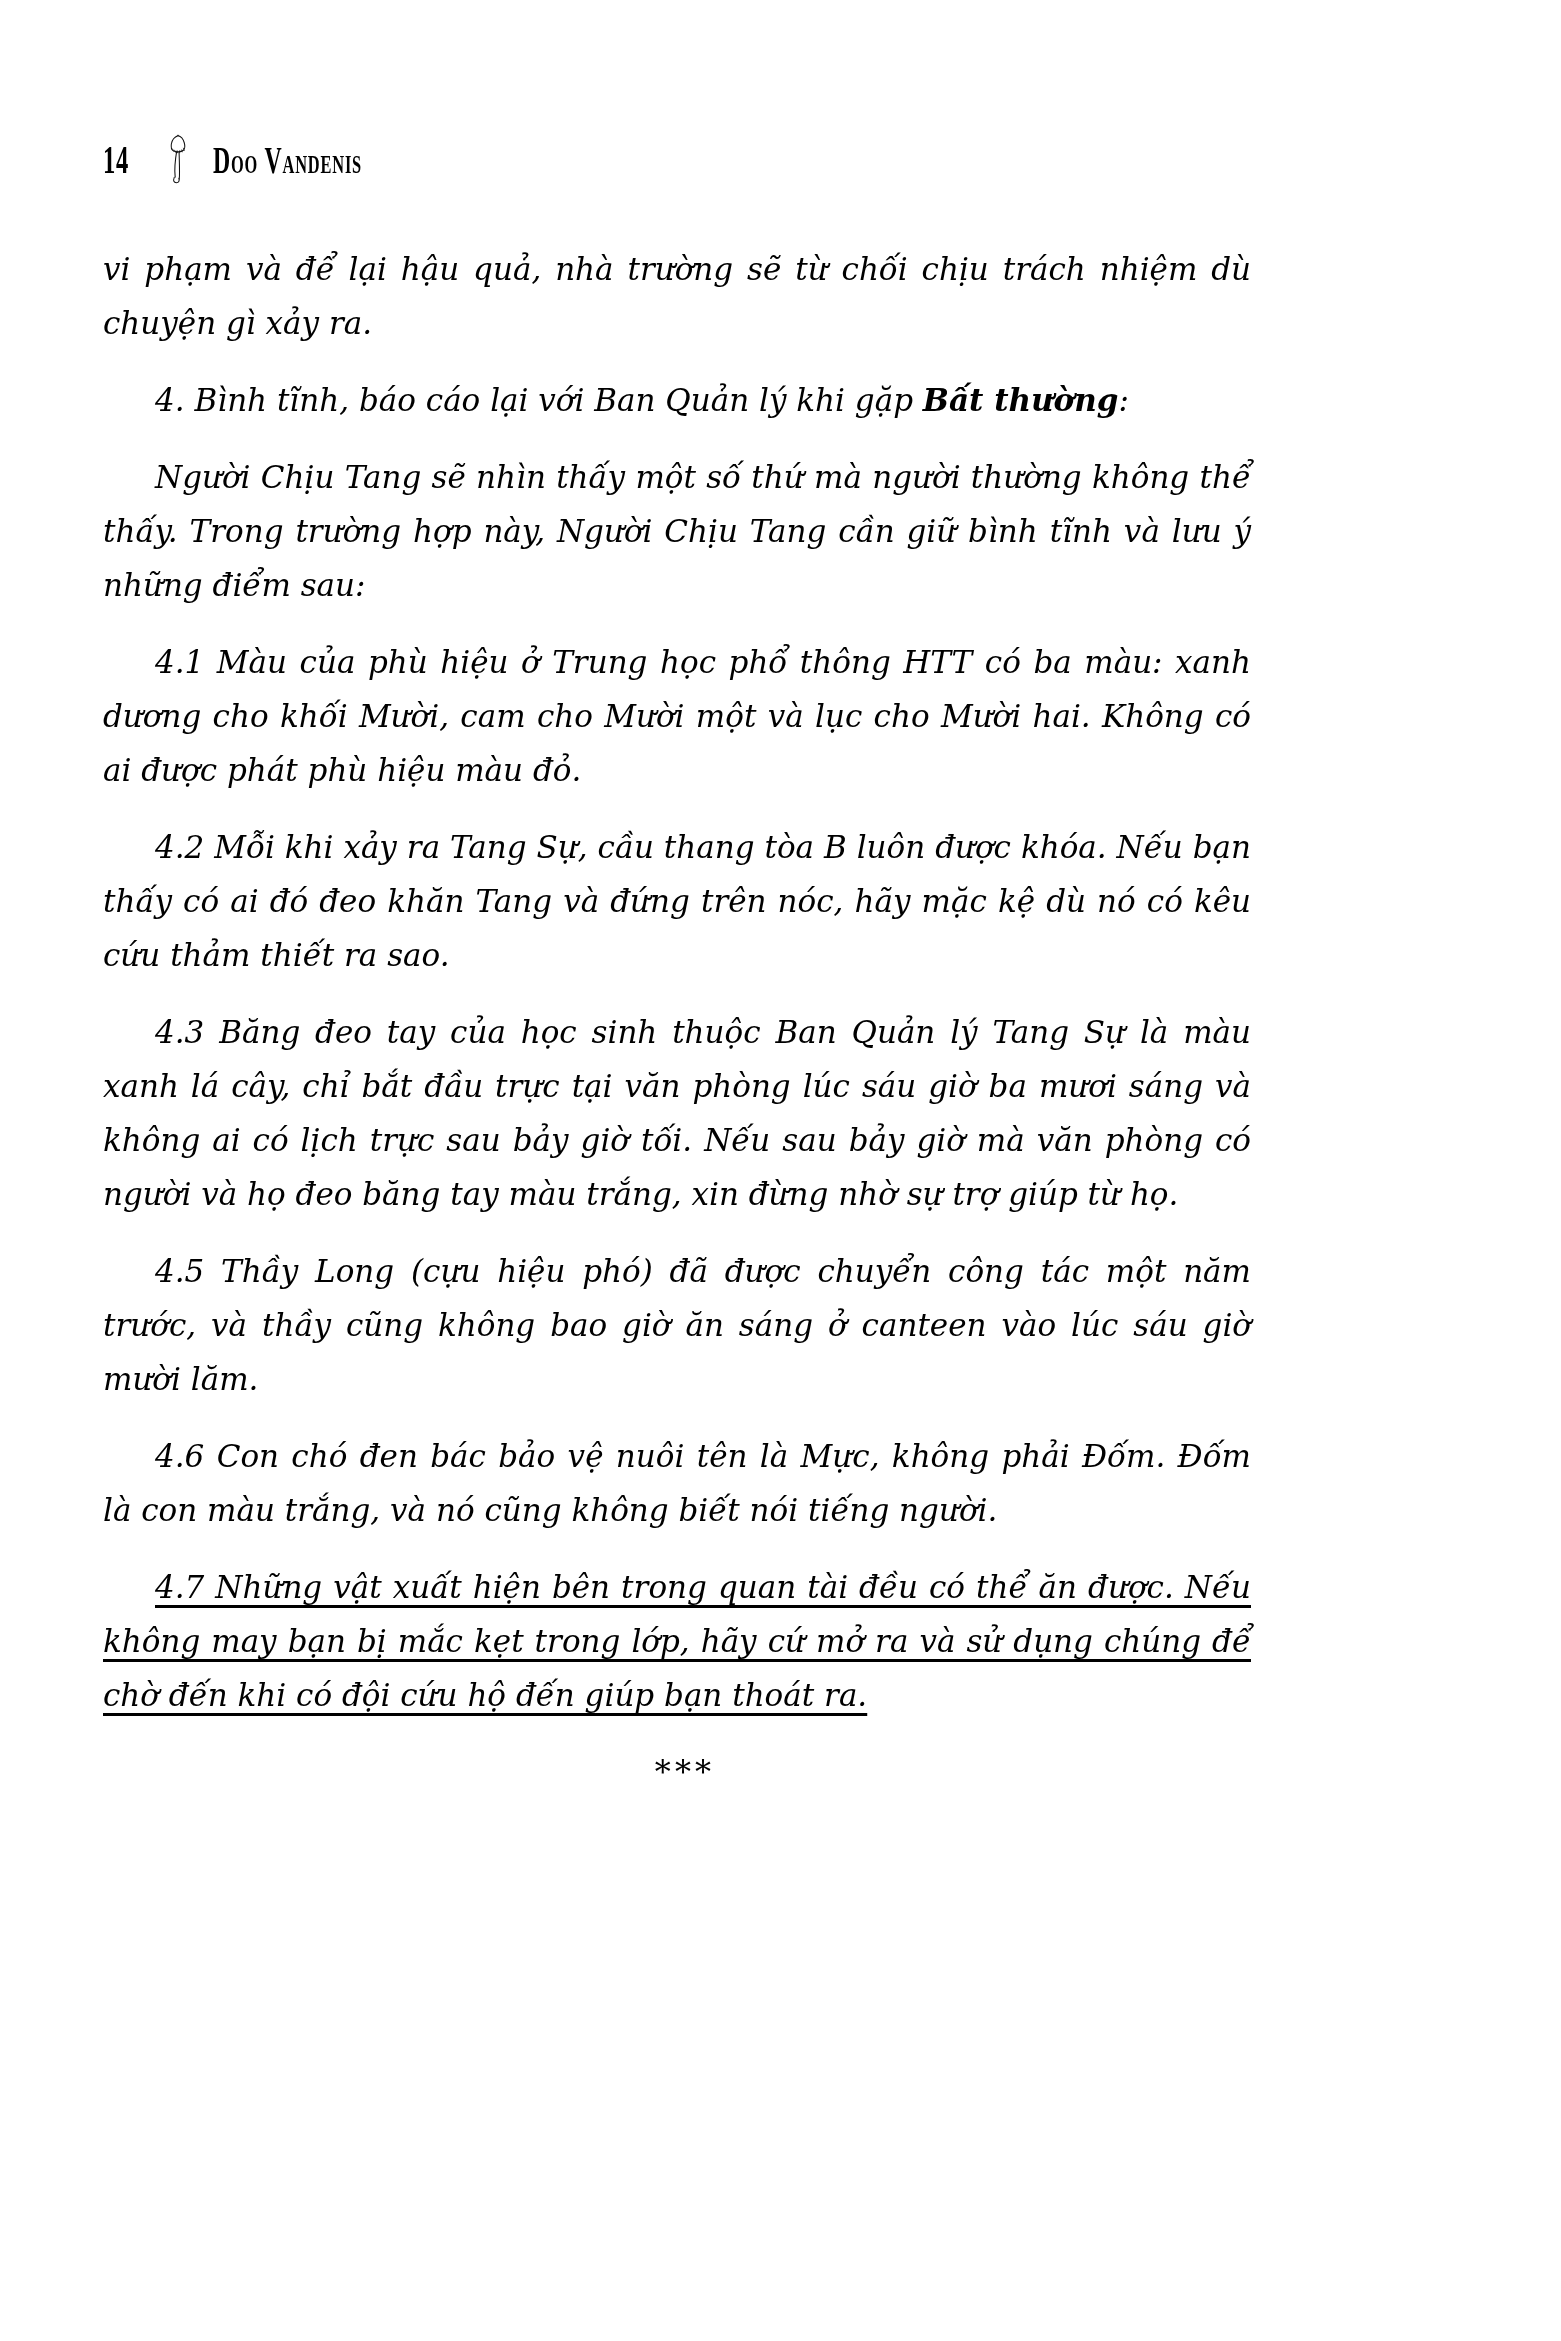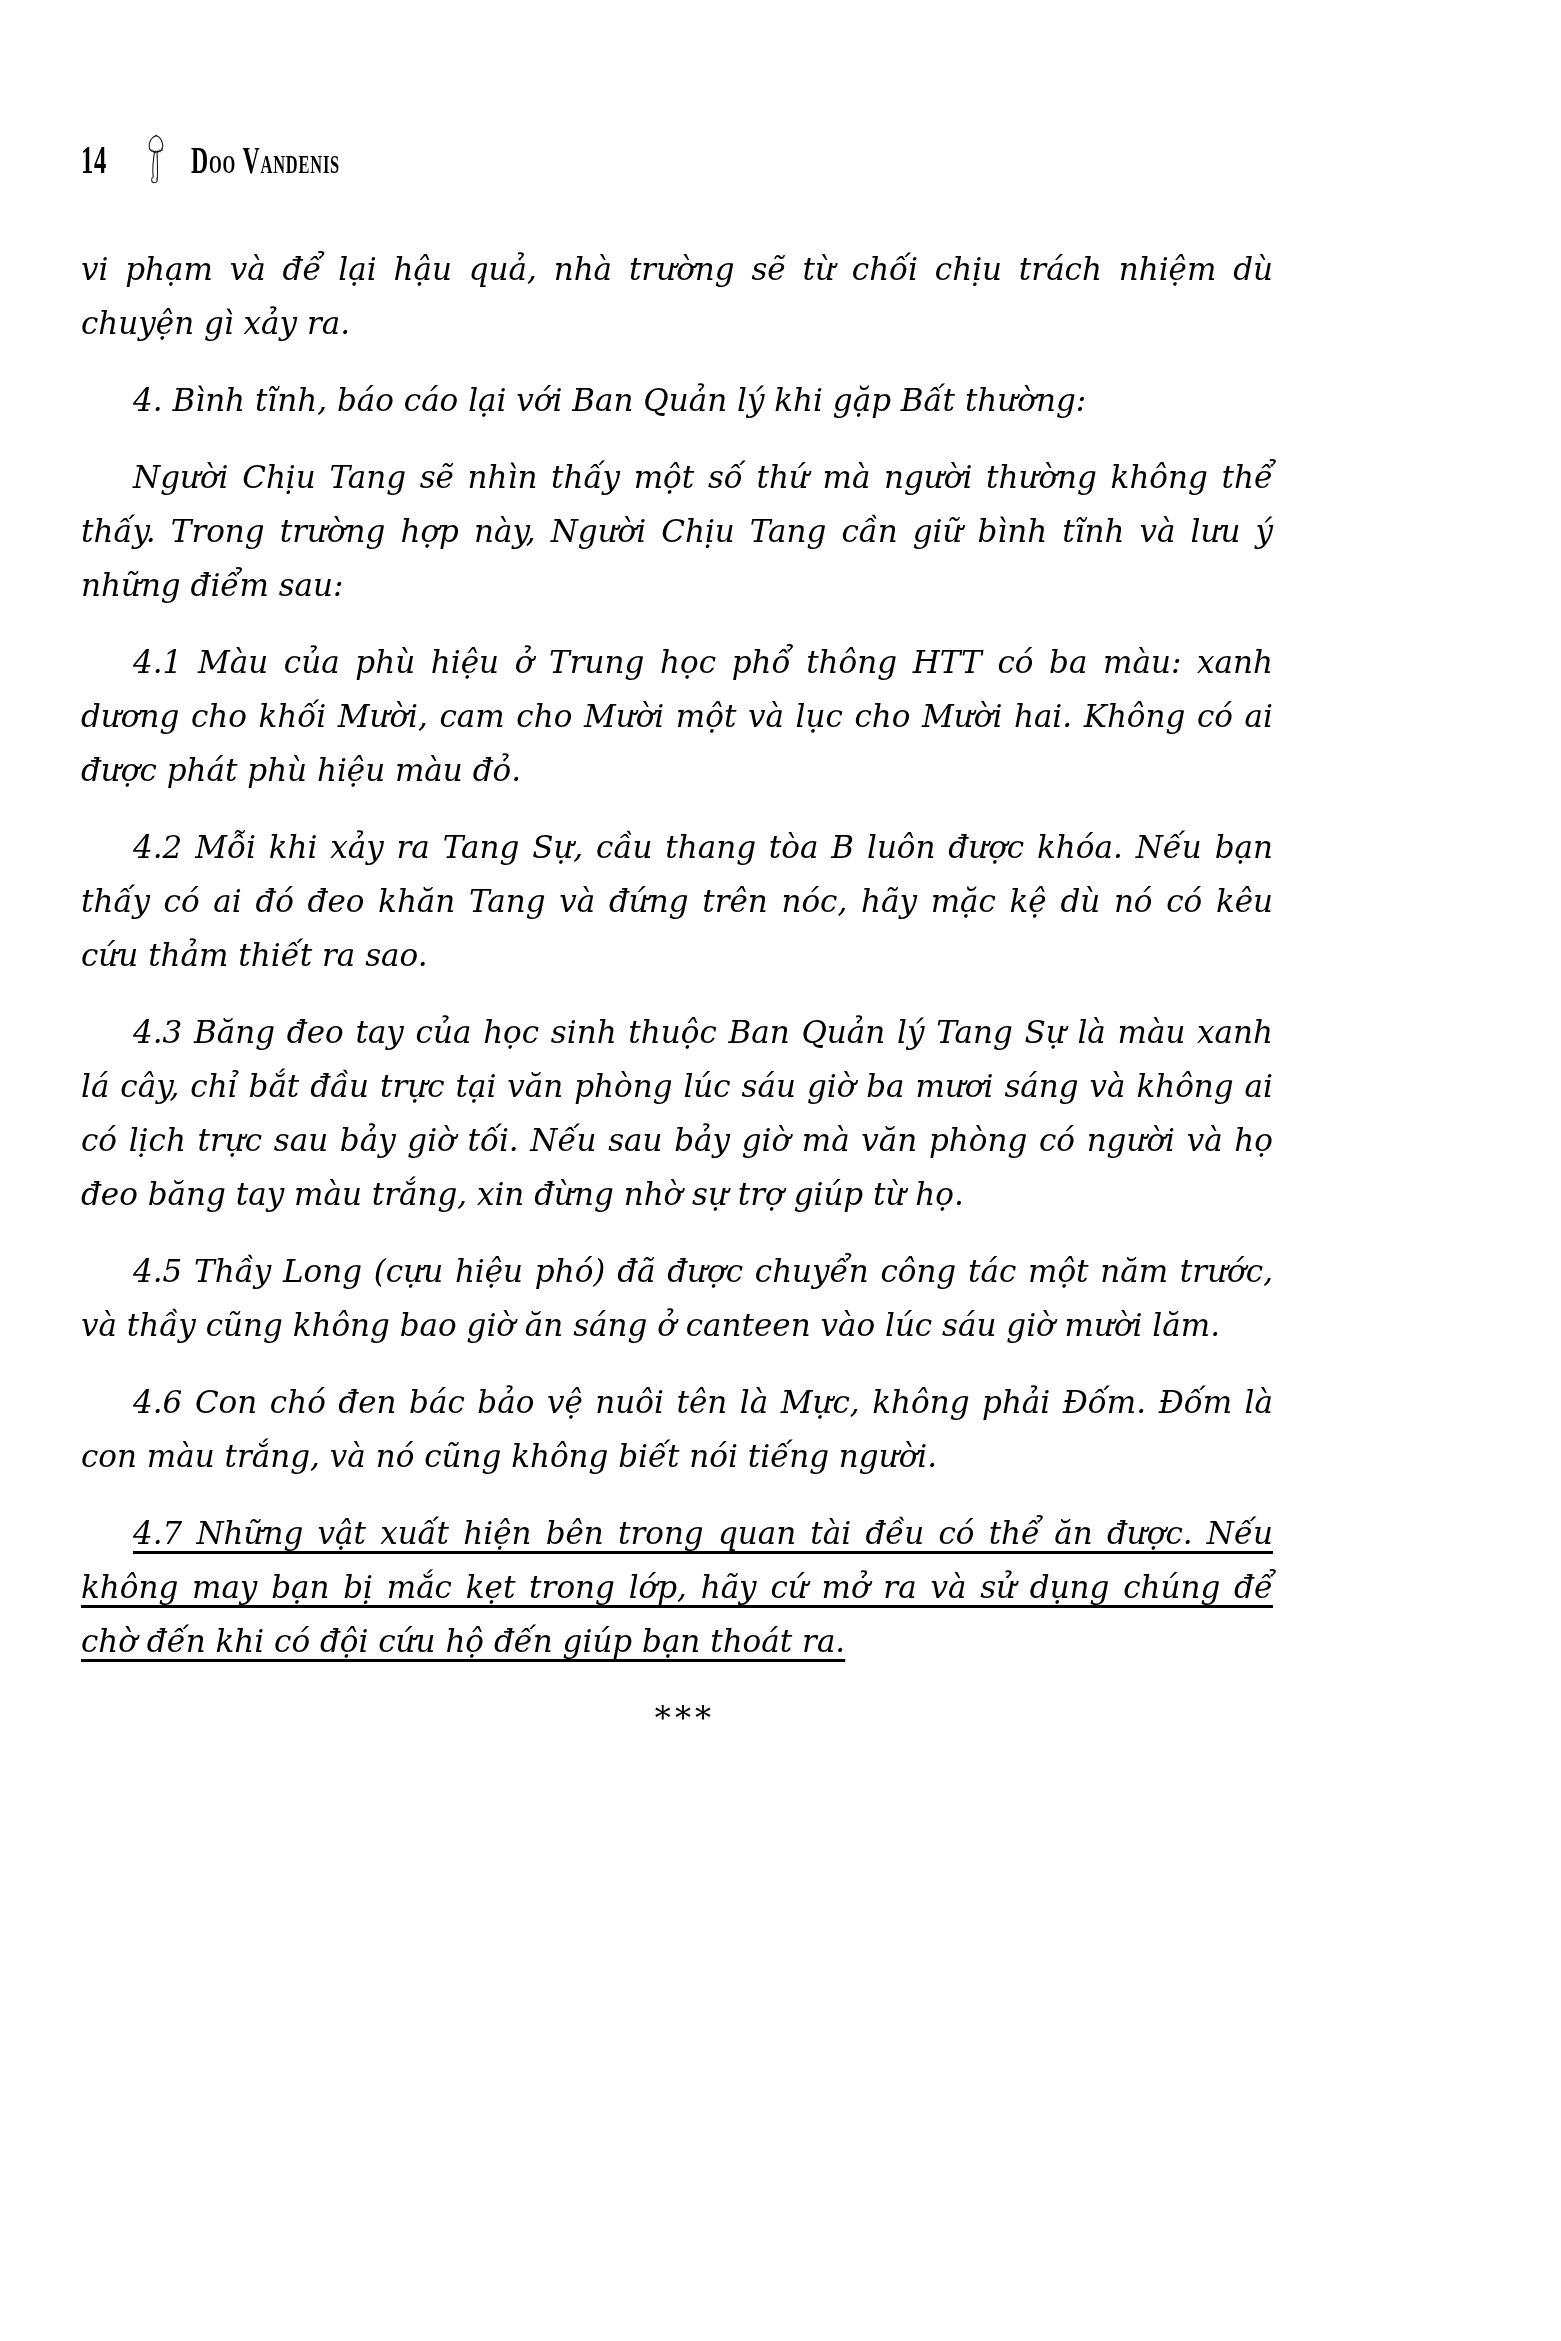--- a/index.html
+++ b/index.html
@@ -12,21 +12,21 @@
     width: 1562px;
     height: 2342px;
     overflow: hidden;
     font-family: "DejaVu Serif", serif;
     font-style: italic;
   }
   .page {
     box-sizing: border-box;
     width: 1370px;
     height: 2342px;
-    padding: 0 81px;
+    padding: 0 103px;
   }
   
   .header {
     display: flex;
     align-items: flex-end;
     gap: 21px;
     padding-top: 130px;
     height: 52px;
   }
   .display-font {
@@ -55,21 +55,21 @@
     text-align: justify;
   }
   .content p { margin: 0 16px 23px 0; }
   .content p.indent { text-indent: 52px; }
   .content p.underline {
     text-decoration: underline;
     text-decoration-thickness: 2.6px;
     text-underline-offset: 7.3px;
   }
   .content p.bold-para { font-weight: 600; }
-  .content strong { font-weight: 400; }
+  .content strong { font-weight: 700; }
   .separator {
     margin-top: 31px;
     text-align: center;
     font-size: 32px;
     letter-spacing: 4.2px;
   }
 </style>
 </head>
 <body>
 

